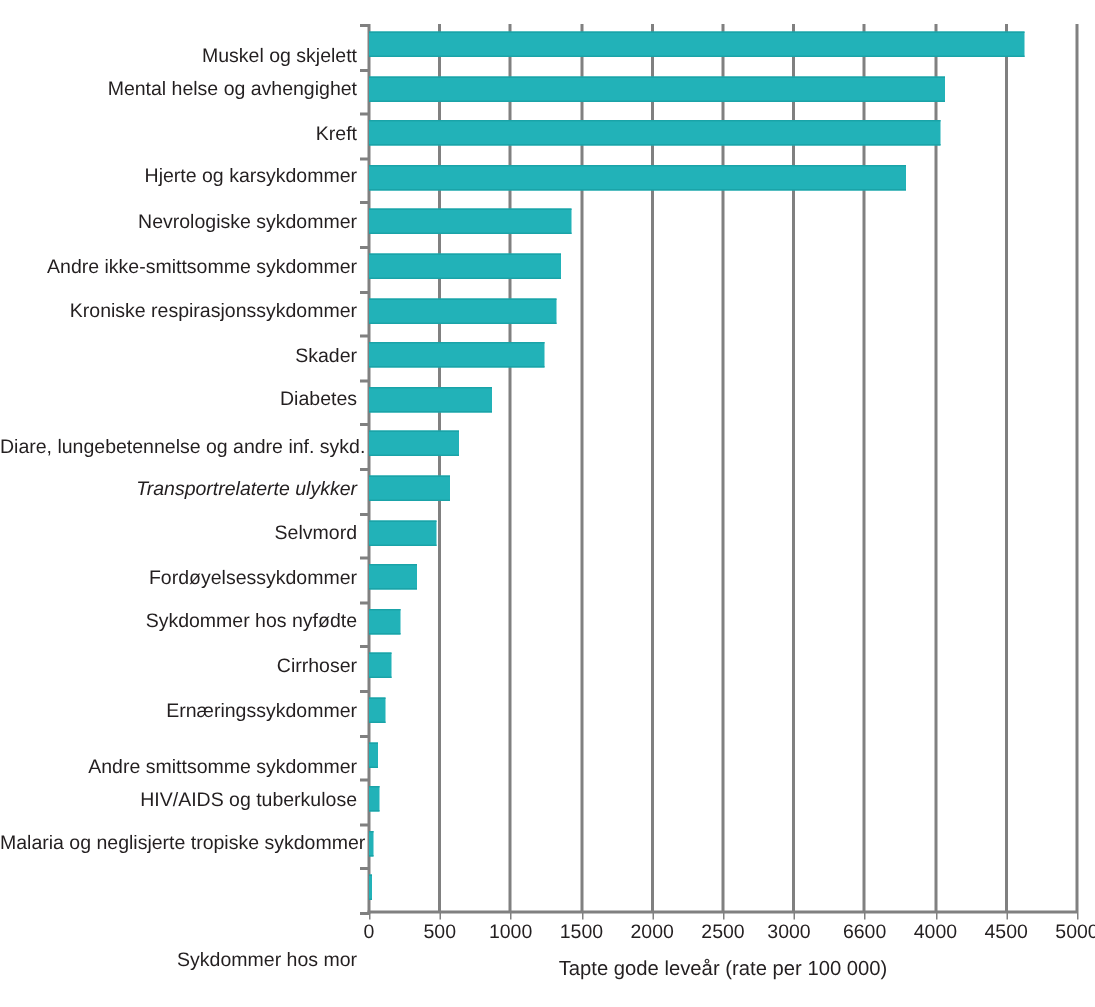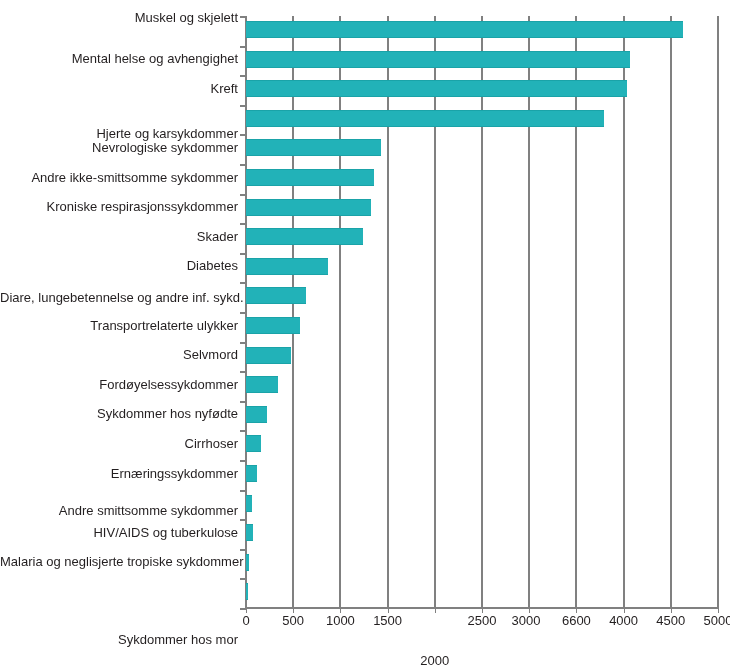--- a/index.html
+++ b/index.html
@@ -109,31 +109,31 @@
     border-bottom: 1px solid #1aa3a8;
     box-sizing: border-box;
   }
 </style>
 </head>
 <body>
 
 <div id="chart-root">
 
   <div class="y-labels">
-      <div class="y-label" style="top: 10px;">Muskel og skjelett</div>
+      <div class="y-label" style="top: 29px;">Muskel og skjelett</div>
       <div class="y-label" style="top: 51.1px;">Mental helse og avhengighet</div>
       <div class="y-label" style="top: 80.7px;">Kreft</div>
-      <div class="y-label" style="top: 126px;">Hjerte og karsykdommer</div>
+      <div class="y-label" style="top: 109px;">Hjerte og karsykdommer</div>
       <div class="y-label" style="top: 139.9px;">Nevrologiske sykdommer</div>
       <div class="y-label" style="top: 169.5px;">Andre ikke-smittsomme sykdommer</div>
       <div class="y-label" style="top: 199.1px;">Kroniske respirasjonssykdommer</div>
       <div class="y-label" style="top: 228.7px;">Skader</div>
       <div class="y-label" style="top: 258.3px;">Diabetes</div>
       <div class="y-label" style="top: 290px;">Diare, lungebetennelse og andre inf. sykd.</div>
-      <div class="y-label" style="top: 317.5px;">Transportrelaterte ulykker</div>
+      <div class="y-label" style="top: 317.5px; font-style: italic;">Transportrelaterte ulykker</div>
       <div class="y-label" style="top: 347.1px;">Selvmord</div>
       <div class="y-label" style="top: 376.7px;">Fordøyelsessykdommer</div>
       <div class="y-label" style="top: 406.3px;">Sykdommer hos nyfødte</div>
       <div class="y-label" style="top: 435.9px; padding-left: 20px;">Cirrhoser</div>
       <div class="y-label" style="top: 465.5px;">Ernæringssykdommer</div>
       <div class="y-label" style="top: 503px;">Andre smittsomme sykdommer</div>
       <div class="y-label" style="top: 524.7px;">HIV/AIDS og tuberkulose</div>
       <div class="y-label" style="top: 554.3px;">Malaria og neglisjerte tropiske sykdommer</div>
       <div class="y-label" style="top: 583.9px; margin-top: 48px;">Sykdommer hos mor</div>
     </div>
@@ -156,21 +156,21 @@
   <div id="xticks">
       <div class="xtick-mark" style="left: 246px;"></div>
       <div class="xtick-label" style="left: 246px;">0</div>
       <div class="xtick-mark" style="left: 293.2px;"></div>
       <div class="xtick-label" style="left: 293.2px;">500</div>
       <div class="xtick-mark" style="left: 340.4px;"></div>
       <div class="xtick-label" style="left: 340.4px;">1000</div>
       <div class="xtick-mark" style="left: 387.6px;"></div>
       <div class="xtick-label" style="left: 387.6px;">1500</div>
       <div class="xtick-mark" style="left: 434.8px;"></div>
-      <div class="xtick-label" style="left: 434.8px; margin-top: 40px;">2000</div>
+      <div class="xtick-label" style="left: 434.8px;">2000</div>
       <div class="xtick-mark" style="left: 482px;"></div>
       <div class="xtick-label" style="left: 482px;">2500</div>
       <div class="xtick-mark" style="left: 529.2px;"></div>
       <div class="xtick-label" style="left: 526px; text-align: right;">3000</div>
       <div class="xtick-mark" style="left: 576.4px;"></div>
       <div class="xtick-label" style="left: 576.4px;">6600</div>
       <div class="xtick-mark" style="left: 623.6px;"></div>
       <div class="xtick-label" style="left: 623.6px;">4000</div>
       <div class="xtick-mark" style="left: 670.8px;"></div>
       <div class="xtick-label" style="left: 670.8px;">4500</div>
@@ -216,13 +216,14 @@
       <div class="bar" title="Fordøyelsessykdommer: 340" style="left: 246px; top: 376.2px; width: 32.096px; height: 17px; background: rgb(34, 178, 184);"></div>
       <div class="bar" title="Sykdommer hos nyfødte: 225" style="left: 246px; top: 405.8px; width: 21.24px; height: 17px; background: rgb(34, 178, 184);"></div>
       <div class="bar" title="Cirrhoser: 160" style="left: 246px; top: 435.4px; width: 15.104px; height: 17px; background: rgb(34, 178, 184);"></div>
       <div class="bar" title="Ernæringssykdommer: 115" style="left: 246px; top: 465px; width: 10.856px; height: 17px; background: rgb(34, 178, 184);"></div>
       <div class="bar" title="Andre smittsomme sykdommer: 65" style="left: 246px; top: 494.6px; width: 6.136px; height: 17px; background: rgb(34, 178, 184);"></div>
       <div class="bar" title="HIV/AIDS og tuberkulose: 70" style="left: 246px; top: 524.2px; width: 6.608px; height: 17px; background: rgb(34, 178, 184);"></div>
       <div class="bar" title="Malaria og neglisjerte tropiske sykdommer: 30" style="left: 246px; top: 553.8px; width: 2.832px; height: 17px; background: rgb(34, 178, 184);"></div>
       <div class="bar" title="Sykdommer hos mor: 25" style="left: 246px; top: 583.4px; width: 2.36px; height: 17px; background: rgb(34, 178, 184);"></div>
     </div>
 
+  <div class="xaxis-title">Tapte gode leveår (rate per 100 000)</div>
 </div>
 
 </body></html>

